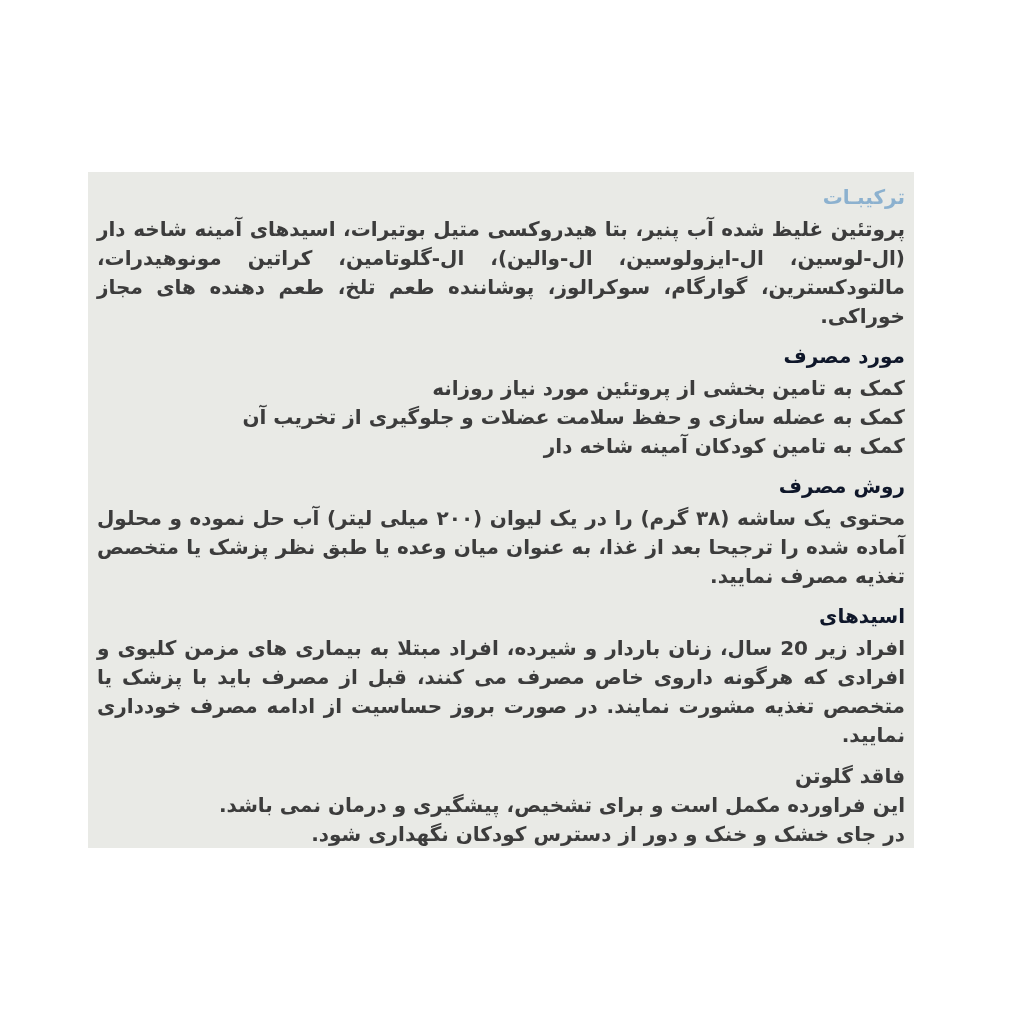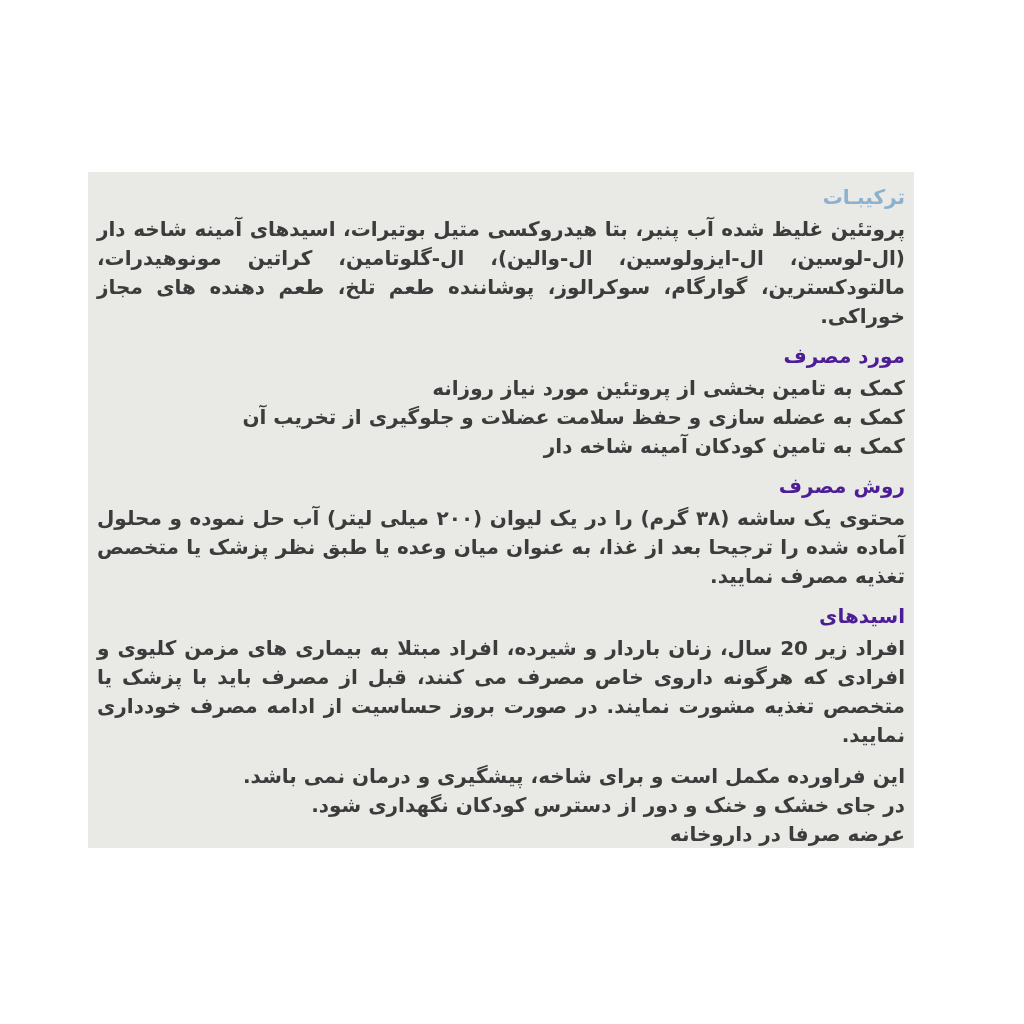--- a/index.html
+++ b/index.html
@@ -28,21 +28,21 @@
     font-family: "DejaVu Sans", sans-serif;
     color: #3c3c3c;
     overflow: hidden;
   }
   .sec { margin: 0 0 12px 0; }
   .heading {
     margin: 0 0 4px 0;
     font-size: 20px;
     line-height: 27px;
     font-weight: bold;
-    color: #4c1d95;
+    color: #0f172a;
   }
   .heading-light { color: #8cb1cf; }
   .para {
     margin: 0;
     font-size: 20px;
     line-height: 29px;
     text-align: justify;
   }
   .line {
     font-size: 20px;
@@ -73,19 +73,20 @@
       <h2 class="heading">روش مصرف</h2>
       <p class="para"><span class="run-regular">محتوی یک ساشه (۳۸ گرم) را در یک لیوان (۲۰۰ میلی لیتر) آب حل نموده و محلول آماده </span><span class="run-bold">شده را ترجیحا بعد از غذا، به عنوان میان وعده یا طبق نظر پزشک یا متخصص تغذیه مصرف نمایید.</span></p>
     </section>
 
     <section class="sec">
       <h2 class="heading">اسیدهای</h2>
       <p class="para run-bold">افراد زیر 20 سال، زنان باردار و شیرده، افراد مبتلا به بیماری های مزمن کلیوی و افرادی که هرگونه داروی خاص مصرف می کنند، قبل از مصرف باید با پزشک یا متخصص تغذیه مشورت نمایند. در صورت بروز حساسیت از ادامه مصرف خودداری نمایید.</p>
     </section>
 
     <section class="sec">
-      <div class="line run-regular">این فراورده مکمل است و برای شاخه، پیشگیری و درمان نمی باشد.</div>
+      <div class="line run-regular">فاقد گلوتن</div>
+      <div class="line run-regular">این فراورده مکمل است و برای تشخیص، پیشگیری و درمان نمی باشد.</div>
       <div class="line run-bold">در جای خشک و خنک و دور از دسترس کودکان نگهداری شود.</div>
       <div class="line run-regular">عرضه صرفا در داروخانه</div>
     </section>
 
   </div>
 </div>
 
 </body></html>

